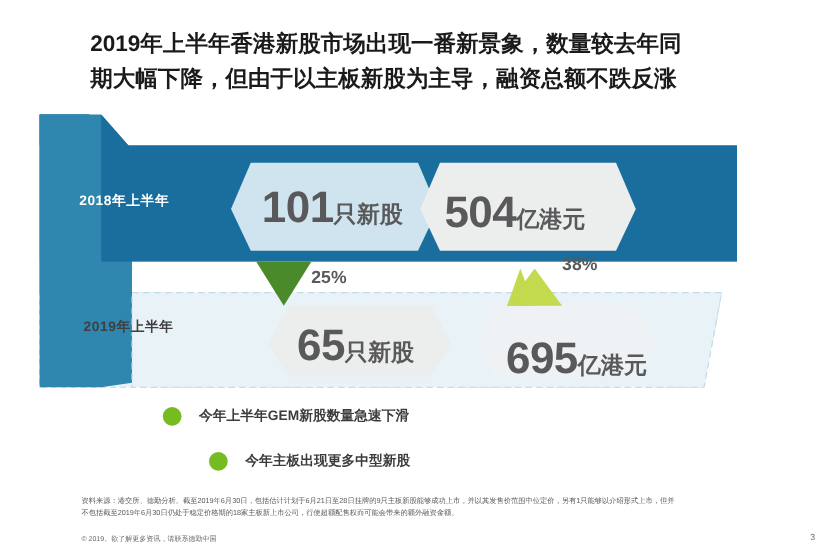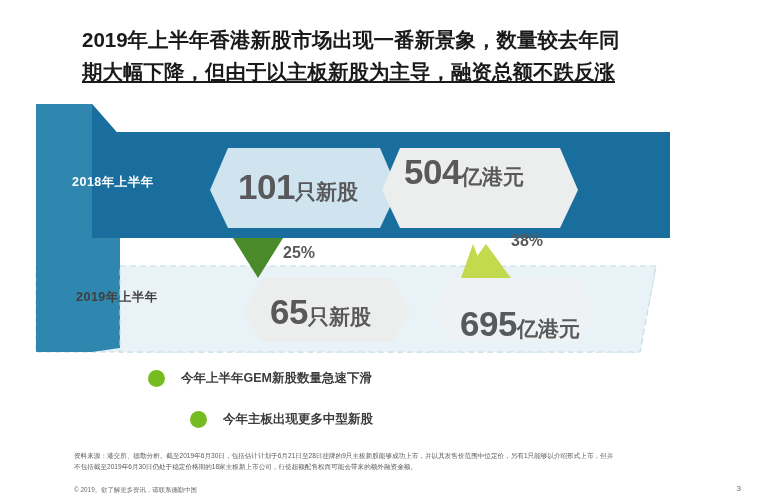--- a/index.html
+++ b/index.html
@@ -14,43 +14,43 @@
   
   .title{
     position:absolute;
     left:82px;top:24px;width:660px;
     font-size:20.5px;
     font-weight:bold;
     color:#1a1a1a;
     line-height:32px;
     letter-spacing:0px;
   }
-  .title .l2{display:block;text-decoration:underline;}
+  .title .l2{display:block;}
   
   svg.funnel{position:absolute;left:0;top:0;}
   
   .band-label{
     position:absolute;
     color:#ffffff;
     font-size:12.5px;
     font-weight:bold;
     letter-spacing:0.5px;
   }
   .band-label.y2018{left:72px;top:174px;text-align:right;}
   .band-label.y2019{left:76px;top:289px;}
   
   .stat{
     position:absolute;
     color:#59595b;
     white-space:nowrap;
   }
-  .stat .big{font-size:35px;font-weight:bold;letter-spacing:-0.5px;}
+  .stat .big{font-size:40px;font-weight:bold;letter-spacing:-0.5px;}
   .stat .unit{font-size:21px;font-weight:bold;}
   .stat-a{left:238px;top:167px;}
-  .stat-b{left:404px;top:152px;}
+  .stat-b{left:404px;top:171px;}
   .stat-c{left:270px;top:292px;}
   .stat-d{left:460px;top:304px;}
   
   .delta{
     position:absolute;
     font-size:16px;
     font-weight:bold;
     color:#59595b;
   }
   .delta-a{left:283px;top:244px;}

